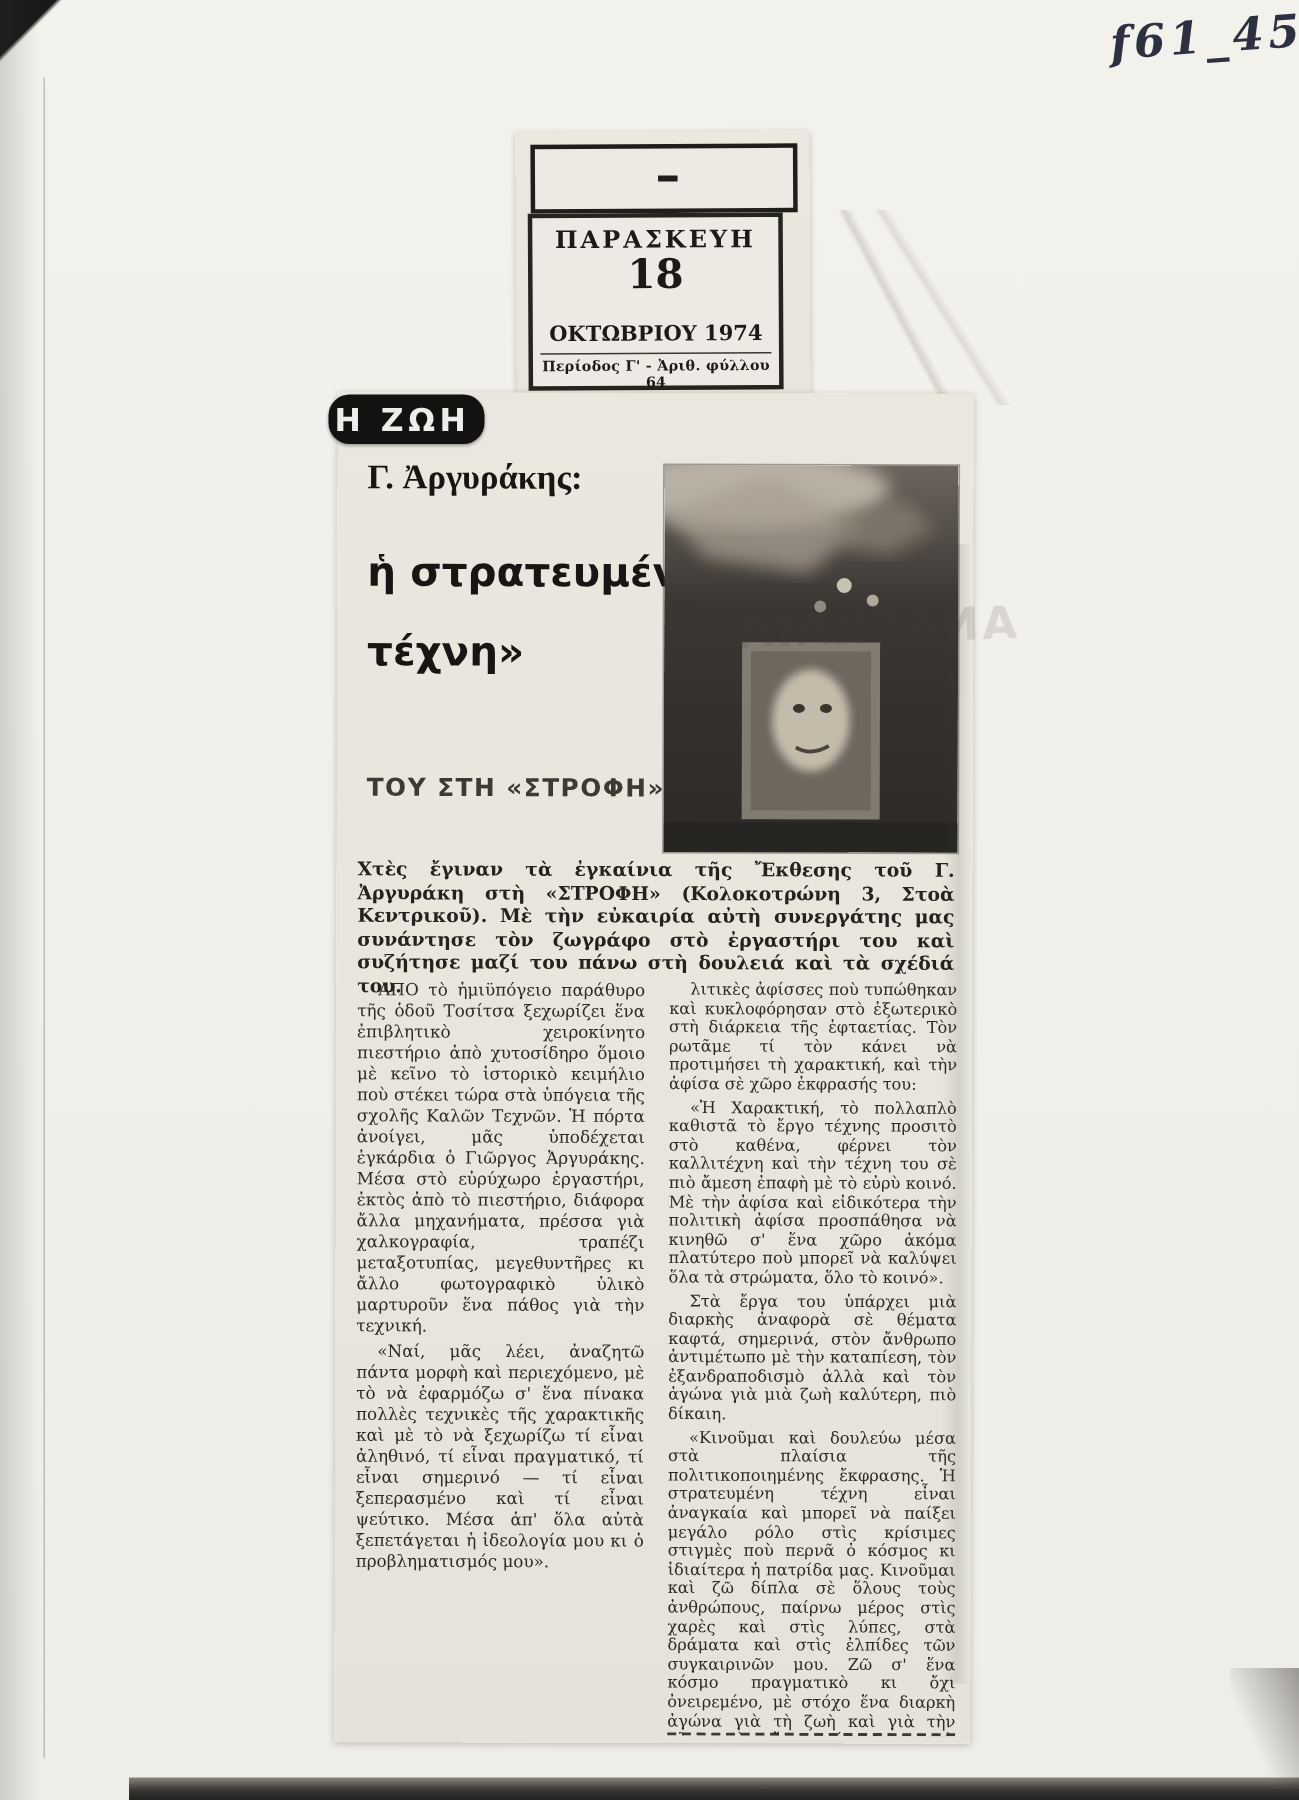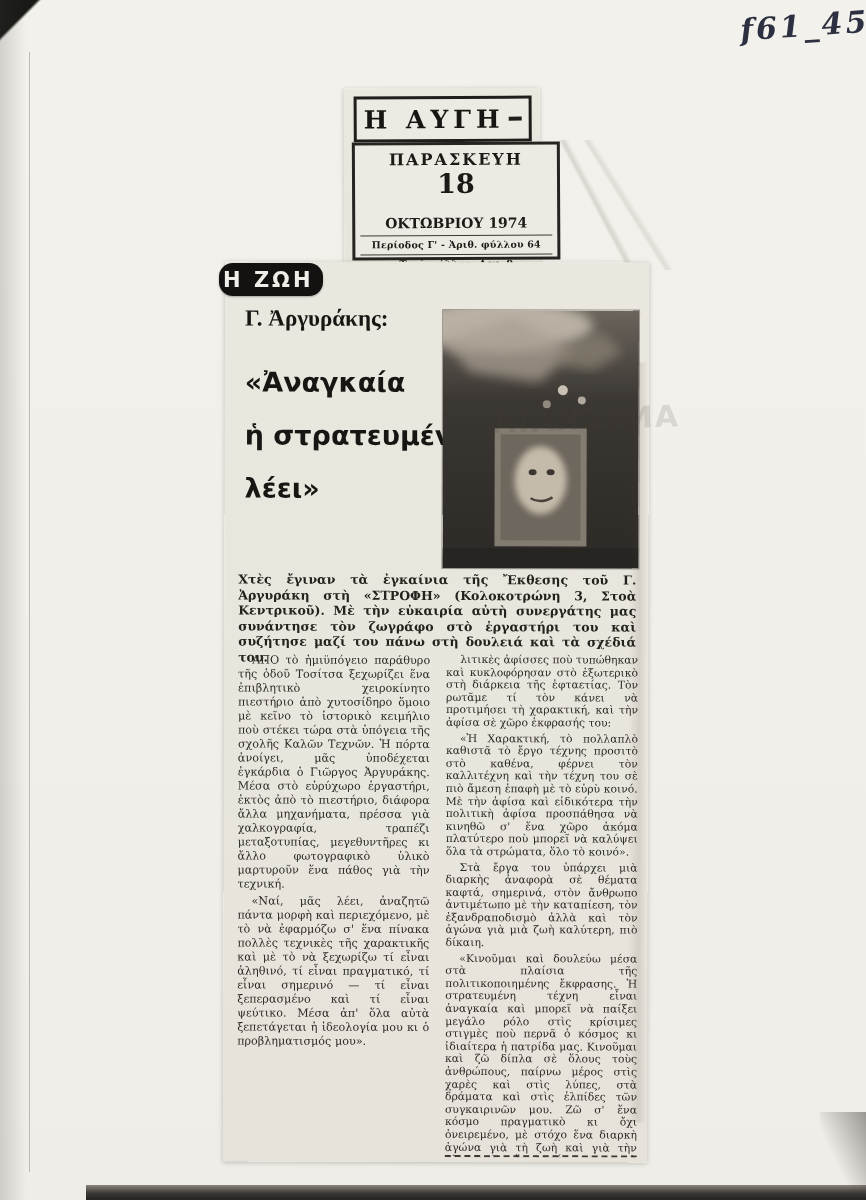--- a/index.html
+++ b/index.html
@@ -33,21 +33,21 @@
   
   .masthead-piece{position:absolute;left:344px;top:88px;width:196px;height:180px;
     background:linear-gradient(180deg,#ebe8e0,#e7e4db);
     box-shadow:0 1px 4px rgba(0,0,0,0.22);transform:rotate(-0.3deg);}
   .mast-box{position:absolute;left:10px;top:8px;width:172px;height:40px;
     border:3px solid #1f1e1b;display:flex;align-items:center;justify-content:center;
     background:#eceae2;}
   .mast-title{font-family:"DejaVu Serif",serif;font-weight:bold;font-size:25px;
     letter-spacing:5px;color:#171613;}
   .mast-dash{display:inline-block;width:13px;height:4px;background:#1f1e1b;margin-left:4px;}
-  .date-box{position:absolute;left:8px;top:54px;width:208px;height:118px;
+  .date-box{position:absolute;left:8px;top:54px;width:170px;height:118px;
     border:3px solid #262420;background:#eceae2;text-align:center;
     font-family:"DejaVu Serif",serif;color:#1c1a17;box-sizing:border-box;padding-top:5px;}
   .d-day{font-weight:bold;font-size:16px;letter-spacing:2px;}
   .d-num{font-weight:bold;font-size:27px;line-height:1.0;margin-top:1px;}
   .d-my{font-weight:bold;font-size:14px;margin-top:18px;}
   .d-rule{border-top:1px solid #3b3832;margin:4px 5px 3px 5px;}
   .d-issue,.d-price{font-weight:bold;font-size:9.5px;letter-spacing:0.2px;}
   
   .section-strip{position:absolute;left:219px;top:263px;width:104px;height:33px;
     background:#131210;display:flex;align-items:center;overflow:hidden;
@@ -93,21 +93,20 @@
   <div class="edge-left-shade"></div>
   <div class="edge-left-line"></div>
   <div class="crease-tr"></div>
   <div class="edge-bottom"></div>
   <div class="corner-br"></div>
 
   <div class="handwriting">f61_45</div>
 
   <div class="masthead-piece">
     <div class="mast-box">
-      <span class="mast-title">Η ΑΥΓΗ</span>
       <span class="mast-dash"></span>
     </div>
     <div class="date-box">
       <div class="d-day">ΠΑΡΑΣΚΕΥΗ</div>
       <div class="d-num">18</div>
       <div class="d-my">ΟΚΤΩΒΡΙΟΥ 1974</div>
       <div class="d-rule"></div>
       <div class="d-issue">Περίοδος Γ' - Ἀριθ. φύλλου 64</div>
       <div class="d-rule"></div>
       <div class="d-price">Τιμὴ φύλλου· Δρχ. 9</div>
@@ -115,26 +114,26 @@
   </div>
 
   <div class="section-strip">
     <span>Η ΖΩΗ</span>
   </div>
 
   <div class="article-piece">
     <div class="kicker">Γ. Ἀργυράκης:</div>
 
     <div class="headline">
-      <div class="hl">«Ἀναγκαία</div>
       <div class="hl">ἡ στρατευμένη</div>
-      <div class="hl">λέει»</div>
+      <div class="hl">τέχνη»</div>
     </div>
 
     <div class="subhead">
+      <div>ΤΟΥ ΣΤΗ «ΣΤΡΟΦΗ»</div>
     </div>
 
     <div class="photo">
       <svg width="196" height="258" viewBox="0 0 196 258" aria-hidden="true">
         <defs>
           <linearGradient id="pg" x1="0" y1="0" x2="0" y2="1">
             <stop offset="0" stop-color="#6b655c"></stop>
             <stop offset="0.35" stop-color="#3b3733"></stop>
             <stop offset="1" stop-color="#2c2926"></stop>
           </linearGradient>

